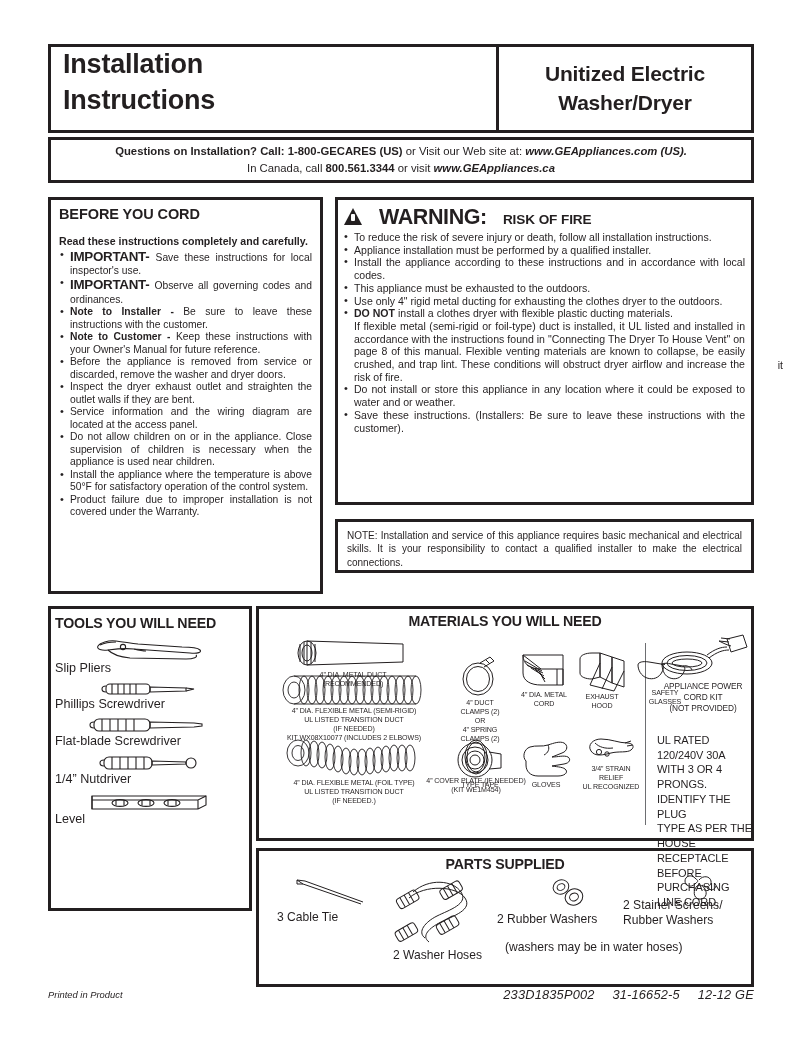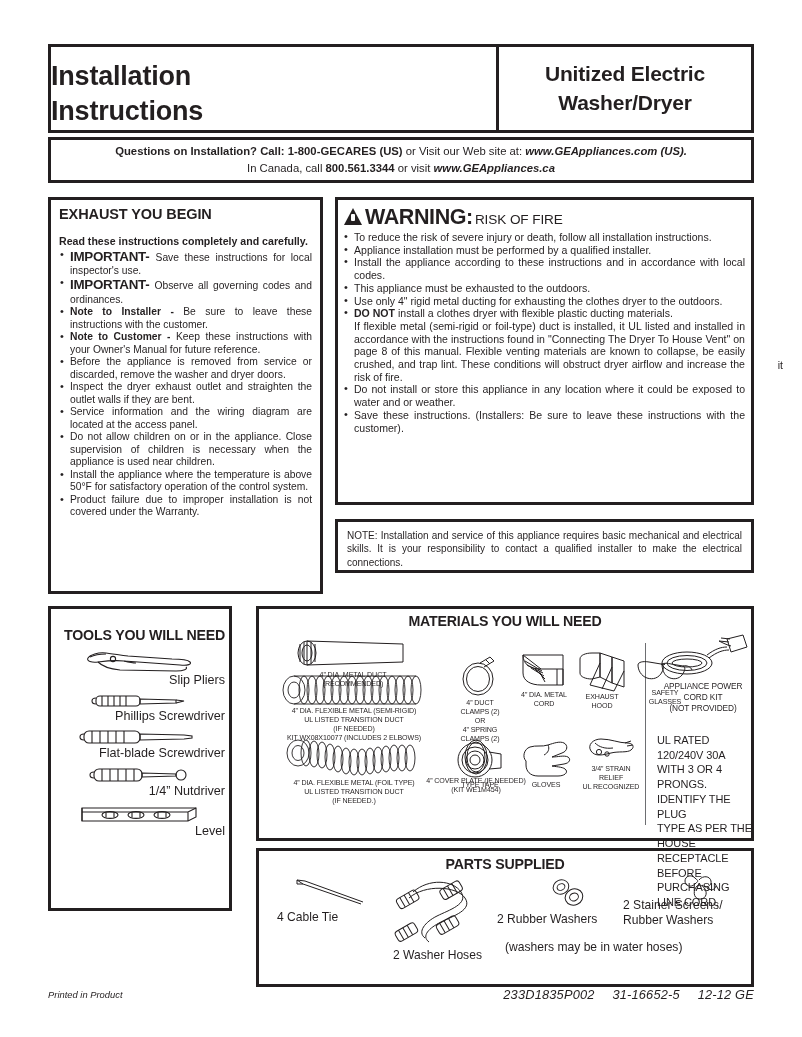--- a/index.html
+++ b/index.html
@@ -19,21 +19,22 @@
   
   .header-row {
     position: absolute;
     left: 48px; top: 44px; width: 706px; height: 89px;
     display: flex;
   }
   .header-left {
     border: 3px solid #231f20;
     border-right: none;
     flex: 1 1 auto;
-    display: flex; align-items: flex-end;
+    display: flex; align-items: flex-start;
+    padding-left: 12px;
   }
   .header-left h1 {
     margin: 0;
     font-size: 27px;
     font-weight: bold;
     line-height: 1.32;
     letter-spacing: -0.2px;
   }
   .header-right {
     border: 3px solid #231f20;
@@ -99,41 +100,41 @@
   .ulist li b { font-weight: bold; }
 
   
   .warning {
     position: absolute;
     left: 335px; top: 197px; width: 419px; height: 308px;
     border: 3px solid #231f20;
     padding: 4px 6px 2px 6px;
   }
   .warn-title {
-    display: flex; align-items: baseline; gap: 2px;
+    display: flex; align-items: baseline; gap: 16px;
     margin: 1px 0 1px 0;
   }
   .tri {
     width: 0; height: 0;
     border-left: 9px solid transparent;
     border-right: 9px solid transparent;
     border-bottom: 17px solid #231f20;
     position: relative; top: 1px;
     margin-right: 1px;
   }
   .tri::after {
     content: "";
     position: absolute;
     left: -1.6px; top: 6px;
     width: 3.2px; height: 7px;
     background: #fff;
     border-radius: 1px;
   }
   .warn-title .w1 { font-size: 21.5px; font-weight: bold; letter-spacing: -0.4px; }
-  .warn-title .w2 { font-size: 13.6px; font-weight: normal; letter-spacing: -0.1px; }
+  .warn-title .w2 { font-size: 13.6px; font-weight: bold; letter-spacing: -0.1px; }
   .warning .ulist li {
     font-size: 10.55px;
     line-height: 1.205;
     padding-left: 10px;
   }
   .warning .ulist li::before { left: 0px; }
   .indent-block {
     padding-left: 10px;
     font-size: 10.55px;
     line-height: 1.205;
@@ -152,24 +153,24 @@
     left: 335px; top: 519px; width: 419px; height: 54px;
     border: 3px solid #231f20;
     padding: 7px 9px;
     font-size: 10px; font-weight: normal; line-height: 1.34;
     text-align: justify; text-justify: inter-word;
   }
 
   
   .tools {
     position: absolute;
-    left: 48px; top: 606px; width: 184px; height: 305px;
-    border: 3px solid #231f20;
-    padding: 17px 4px;
-    text-align: right;
+    left: 48px; top: 606px; width: 204px; height: 305px;
+    border: 3px solid #231f20;
+    padding: 5px 4px;
+    text-align: left;
   }
   .tools h3 {
     margin: 1px 0 6px 0; font-size: 14.2px; font-weight: bold;
     letter-spacing: -0.2px;
   }
   .tool-item { margin-bottom: 4px; }
   .tool-item .cap { font-size: 12.6px; line-height: 1.25; margin-top: 0px; }
 
   
   .materials {
@@ -251,21 +252,21 @@
   <div class="questions">
     <div class="ln">
       <b>Questions on Installation? Call: 1-800-GECARES (US)</b><span> or Visit our Web site at: </span><i>www.GEAppliances.com (US).</i>
     </div>
     <div class="ln">
       <span>In Canada, call </span><b>800.561.3344</b><span> or visit </span><i>www.GEAppliances.ca</i>
     </div>
   </div>
 
   <div class="before">
-    <h3>EXHAUST YOU BEGIN</h3>
+    <h3>BEFORE YOU CORD</h3>
     <p class="sub">Read these instructions completely and carefully.</p>
     <ul class="ulist" id="byb-list">
         <li><span class="imp">IMPORTANT- </span><span>Save these instructions for local inspector's use.</span></li>
         <li><span class="imp">IMPORTANT- </span><span>Observe all governing codes and ordinances.</span></li>
         <li><span style="font-weight: bold;">Note to Installer - </span><span>Be sure to leave these instructions with the customer.</span></li>
         <li><span style="font-weight: bold;">Note to Customer - </span><span>Keep these instructions with your Owner's Manual for future reference.</span></li>
         <li><span>Before the appliance is removed from service or discarded, remove the washer and dryer doors.</span></li>
         <li><span>Inspect the dryer exhaust outlet and straighten the outlet walls if they are bent.</span></li>
         <li><span>Service information and the wiring diagram are located at the access panel.</span></li>
         <li><span>Do not allow children on or in the appliance. Close supervision of children is necessary when the appliance is used near children.</span></li>
@@ -575,21 +576,21 @@
 
       <div class="mitem" style="left:34px; top:4px;">
         <svg width="78" height="30" viewBox="0 0 78 30">
           <g fill="none" stroke="#231f20" stroke-width="1">
             <path d="M4 4 L12 5 L70 26"></path>
             <path d="M4 4 L10 8 L68 28"></path>
             <path d="M4 4 L4 8 L10 8"></path>
           </g>
         </svg>
       </div>
-      <div class="pcap" style="left:18px; top:38px;">4 Cable Tie</div>
+      <div class="pcap" style="left:18px; top:38px;">3 Cable Tie</div>
 
       <div class="mitem" style="left:130px; top:4px;">
         <svg width="100" height="72" viewBox="0 0 100 72">
           <g fill="none" stroke="#231f20" stroke-width="1">
             <path d="M24 16 C40 2 64 4 72 16 C80 28 60 34 48 40 C36 46 28 56 36 62"></path>
             <path d="M20 22 C36 8 68 10 76 22 C84 34 64 40 52 46 C40 52 32 60 40 66"></path>
             <g transform="rotate(-30 26 22)">
               <rect x="8" y="14" width="22" height="11" rx="3"></rect>
               <path d="M13 14 L13 25 M18 14 L18 25 M23 14 L23 25"></path>
             </g>

